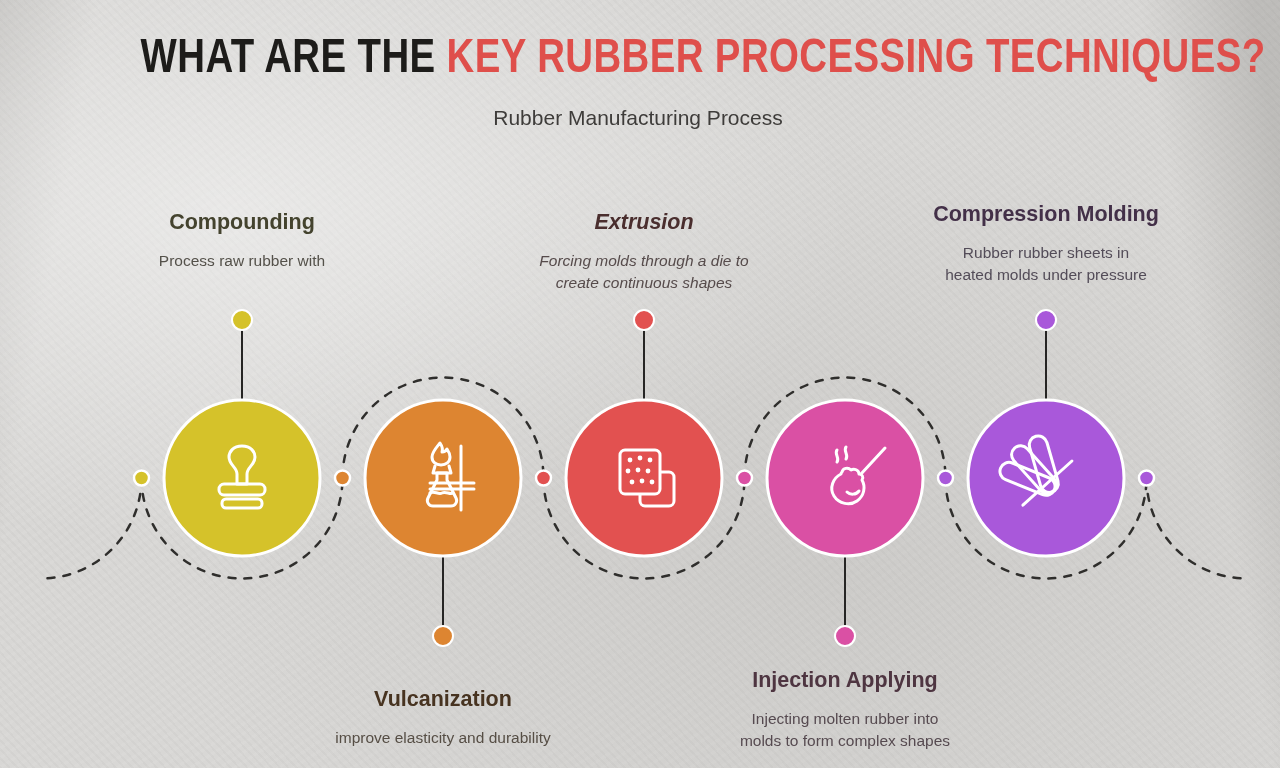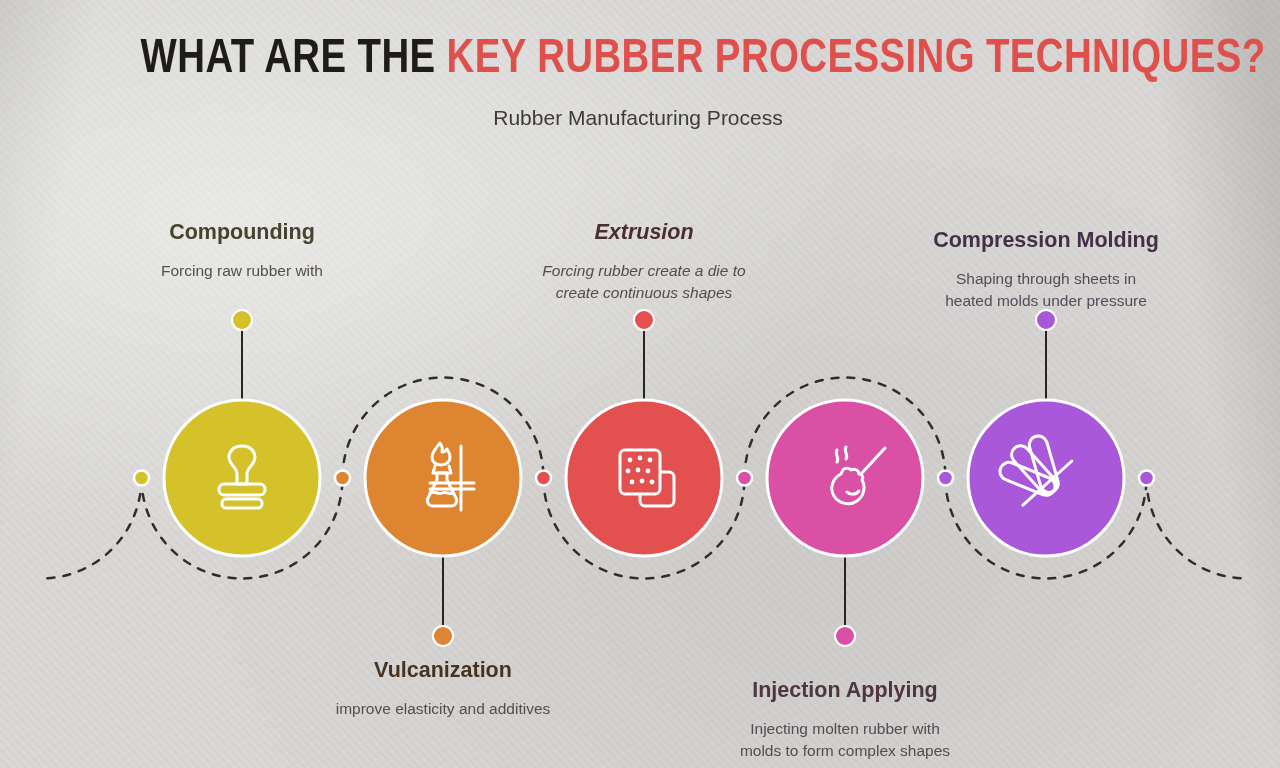--- a/index.html
+++ b/index.html
@@ -17,73 +17,73 @@
   }
   .title-wrap{position:absolute;top:30px;left:0;width:1280px;text-align:center;}
   .title{
     display:inline-block;white-space:nowrap;
     font-weight:900;font-size:48px;line-height:1.1;
     transform:scaleX(0.80);transform-origin:50% 50%;
     letter-spacing:0.5px;
   }
   .subtitle{position:absolute;top:106px;left:0;width:1276px;text-align:center;font-size:21px;}
   .step-label{position:absolute;width:290px;text-align:center;}
-  .step-label h2{margin:16px 0 15px 0;font-size:21.5px;font-weight:bold;}
+  .step-label h2{margin:6px 0 15px 0;font-size:21.5px;font-weight:bold;}
   .step-label .desc{font-size:15.5px;line-height:22px;}
   .pos-c1{left:97px;top:204px;}
   .pos-c3{left:499px;top:204px;font-style:italic;}
-  .pos-c5{left:901px;top:212px;}
-  .pos-c2{left:298px;top:642px;}
+  .pos-c5{left:901px;top:196px;}
+  .pos-c2{left:298px;top:681px;}
   .pos-c4{left:700px;top:662px;}
   svg .dash-arc{fill:none;stroke:#2f2e2c;stroke-width:2.5;stroke-dasharray:7 9;stroke-linecap:round;}
   svg .conn-line{stroke:#262524;stroke-width:2;}
   svg .icon{stroke:#ffffff;stroke-width:3;fill:none;stroke-linecap:round;stroke-linejoin:round;}
   svg .icon-fill{stroke:none;fill:#ffffff;}
 </style>
 </head>
 <body>
 
 <div class="canvas">
 
   <div class="title-wrap">
     <h1 class="title" style="margin:0"><span style="color: rgb(29, 28, 26);">WHAT ARE THE </span><span style="color: rgb(223, 79, 75);">KEY RUBBER PROCESSING TECHNIQUES?</span></h1>
   </div>
   <div class="subtitle" style="color: rgb(62, 60, 58);">Rubber Manufacturing Process</div>
 
   <div class="step-label pos-c1">
     <h2 style="color: rgb(68, 67, 46);">Compounding</h2>
     <div class="desc" style="color: rgb(84, 81, 74);">
-      <div>Forcing raw rubber with</div>
+      <div>Process raw rubber with</div>
     </div>
   </div>
   <div class="step-label pos-c3">
     <h2 style="color: rgb(74, 46, 46);">Extrusion</h2>
     <div class="desc" style="color: rgb(86, 75, 75);">
-      <div>Forcing rubber create a die to</div>
+      <div>Forcing molds through a die to</div>
       <div>create continuous shapes</div>
     </div>
   </div>
   <div class="step-label pos-c5">
     <h2 style="color: rgb(67, 48, 72);">Compression Molding</h2>
     <div class="desc" style="color: rgb(83, 76, 88);">
-      <div>Shaping through sheets in</div>
+      <div>Rubber rubber sheets in</div>
       <div>heated molds under pressure</div>
     </div>
   </div>
 
   <div class="step-label pos-c2">
     <h2 style="color: rgb(71, 51, 32);">Vulcanization</h2>
     <div class="desc" style="color: rgb(86, 78, 69);">
-      <div>improve elasticity and additives</div>
+      <div>improve elasticity and durability</div>
     </div>
   </div>
   <div class="step-label pos-c4">
     <h2 style="color: rgb(78, 53, 65);">Injection Applying</h2>
     <div class="desc" style="color: rgb(86, 74, 80);">
-      <div>Injecting molten rubber with</div>
+      <div>Injecting molten rubber into</div>
       <div>molds to form complex shapes</div>
     </div>
   </div>
 
   <svg width="1280" height="768" viewBox="0 0 1280 768" style="position:absolute;left:0;top:0;">
 
     <path class="dash-arc" d="M141.5,478 A100.5,100.5 0 0 1 41,578.5"></path>
     <path class="dash-arc" d="M141.5,478 A100.5,100.5 0 0 0 342.5,478"></path>
     <path class="dash-arc" d="M342.5,478 A100.5,100.5 0 0 1 543.5,478"></path>
     <path class="dash-arc" d="M543.5,478 A100.5,100.5 0 0 0 744.5,478"></path>

